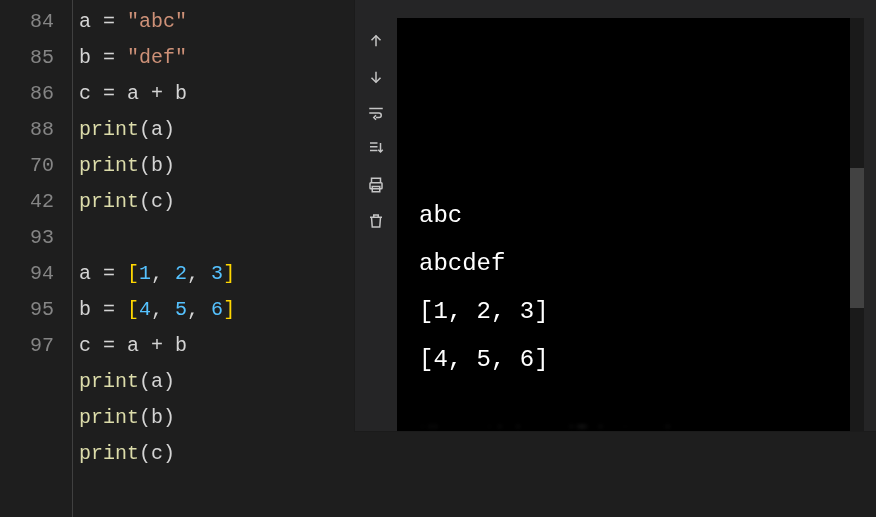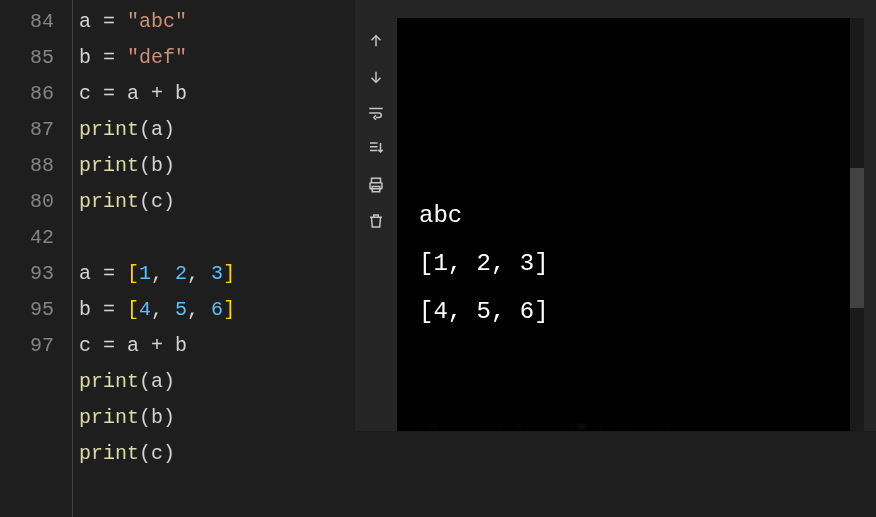--- a/index.html
+++ b/index.html
@@ -146,25 +146,25 @@
 </head>
 <body>
 
 <div class="app">
 
   <div class="editor">
     <div class="gutter" id="gutter">
         <div>84</div>
         <div>85</div>
         <div>86</div>
-        <div>87</div>
         <div>88</div>
-        <div>80</div>
+        <div>70</div>
         <div>42</div>
         <div>93</div>
+        <div>94</div>
         <div>95</div>
         <div>97</div>
       </div>
     <div class="code" id="code"><div class="line"><span class="tok-var">a</span><span class="tok-op"> = </span><span class="tok-str">"abc"</span></div><div class="line"><span class="tok-var">b</span><span class="tok-op"> = </span><span class="tok-str">"def"</span></div><div class="line"><span class="tok-var">c</span><span class="tok-op"> = </span><span class="tok-var">a</span><span class="tok-op"> + </span><span class="tok-var">b</span></div><div class="line"><span class="tok-func">print</span><span class="tok-punc">(</span><span class="tok-var">a</span><span class="tok-punc">)</span></div><div class="line"><span class="tok-func">print</span><span class="tok-punc">(</span><span class="tok-var">b</span><span class="tok-punc">)</span></div><div class="line"><span class="tok-func">print</span><span class="tok-punc">(</span><span class="tok-var">c</span><span class="tok-punc">)</span></div><div class="line"></div><div class="line"><span class="tok-var">a</span><span class="tok-op"> = </span><span class="tok-brkt">[</span><span class="tok-num">1</span><span class="tok-comma">, </span><span class="tok-num">2</span><span class="tok-comma">, </span><span class="tok-num">3</span><span class="tok-brkt">]</span></div><div class="line"><span class="tok-var">b</span><span class="tok-op"> = </span><span class="tok-brkt">[</span><span class="tok-num">4</span><span class="tok-comma">, </span><span class="tok-num">5</span><span class="tok-comma">, </span><span class="tok-num">6</span><span class="tok-brkt">]</span></div><div class="line"><span class="tok-var">c</span><span class="tok-op"> = </span><span class="tok-var">a</span><span class="tok-op"> + </span><span class="tok-var">b</span></div><div class="line"><span class="tok-func">print</span><span class="tok-punc">(</span><span class="tok-var">a</span><span class="tok-punc">)</span></div><div class="line"><span class="tok-func">print</span><span class="tok-punc">(</span><span class="tok-var">b</span><span class="tok-punc">)</span></div><div class="line"><span class="tok-func">print</span><span class="tok-punc">(</span><span class="tok-var">c</span><span class="tok-punc">)</span></div><div class="line"></div></div>
   </div>
 
   <div class="panel">
     <div class="panel-header"></div>
     <div class="panel-body">
 
@@ -207,21 +207,21 @@
         <div class="icon-btn">
           <svg viewBox="0 0 24 24" fill="none" stroke="currentColor" stroke-width="2">
               <path d="M4 7h16"></path>
               <path d="M9 7V4h6v3"></path>
               <path d="M6 7l1 13h10l1-13"></path>
             </svg>
         </div>
       </div>
 
       <div class="console" id="console">
-        <div class="out-line">abc</div><div class="out-line">[1, 2, 3]</div><div class="out-line">[4, 5, 6]</div><div class="scrollbar-track">
+        <div class="out-line">abc</div><div class="out-line">abcdef</div><div class="out-line">[1, 2, 3]</div><div class="out-line">[4, 5, 6]</div><div class="scrollbar-track">
           <div class="scrollbar-thumb"></div>
         </div>
         <div class="status-hint">进程已结束   退出代码为</div>
       </div>
 
     </div>
   </div>
 
   <div class="below-panel"></div>
 

